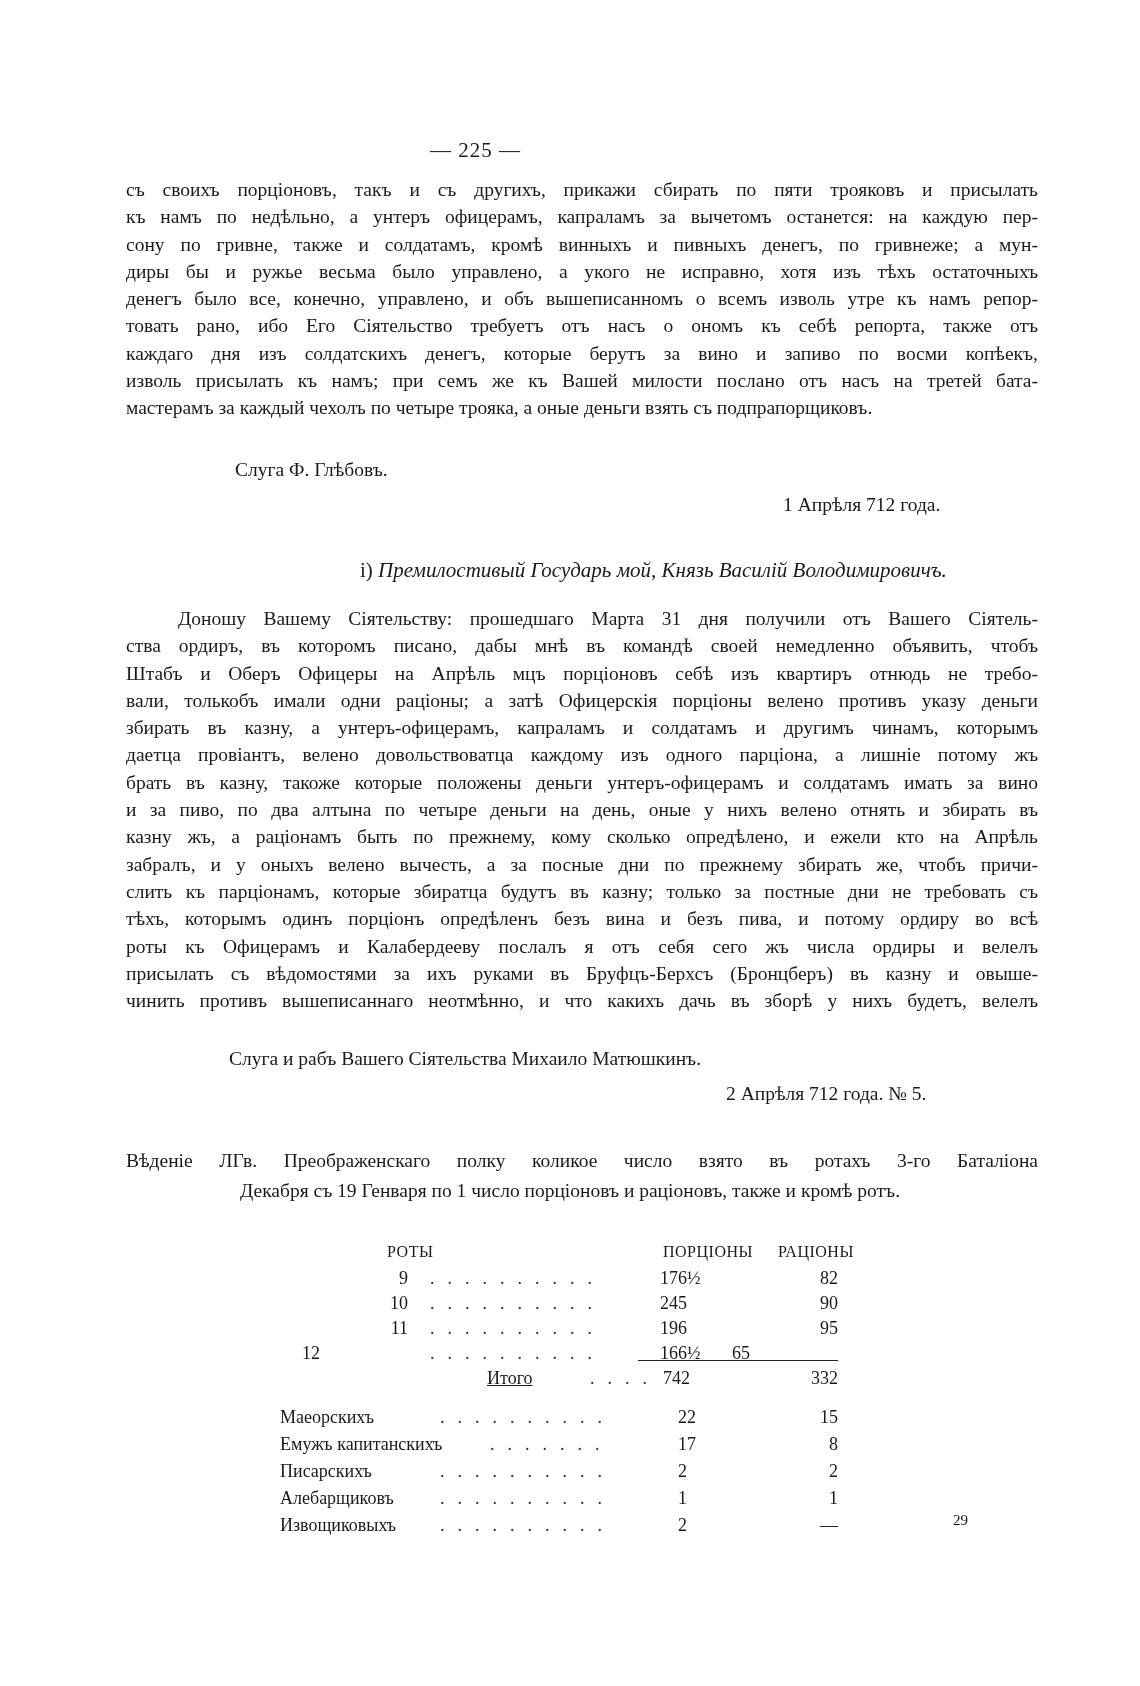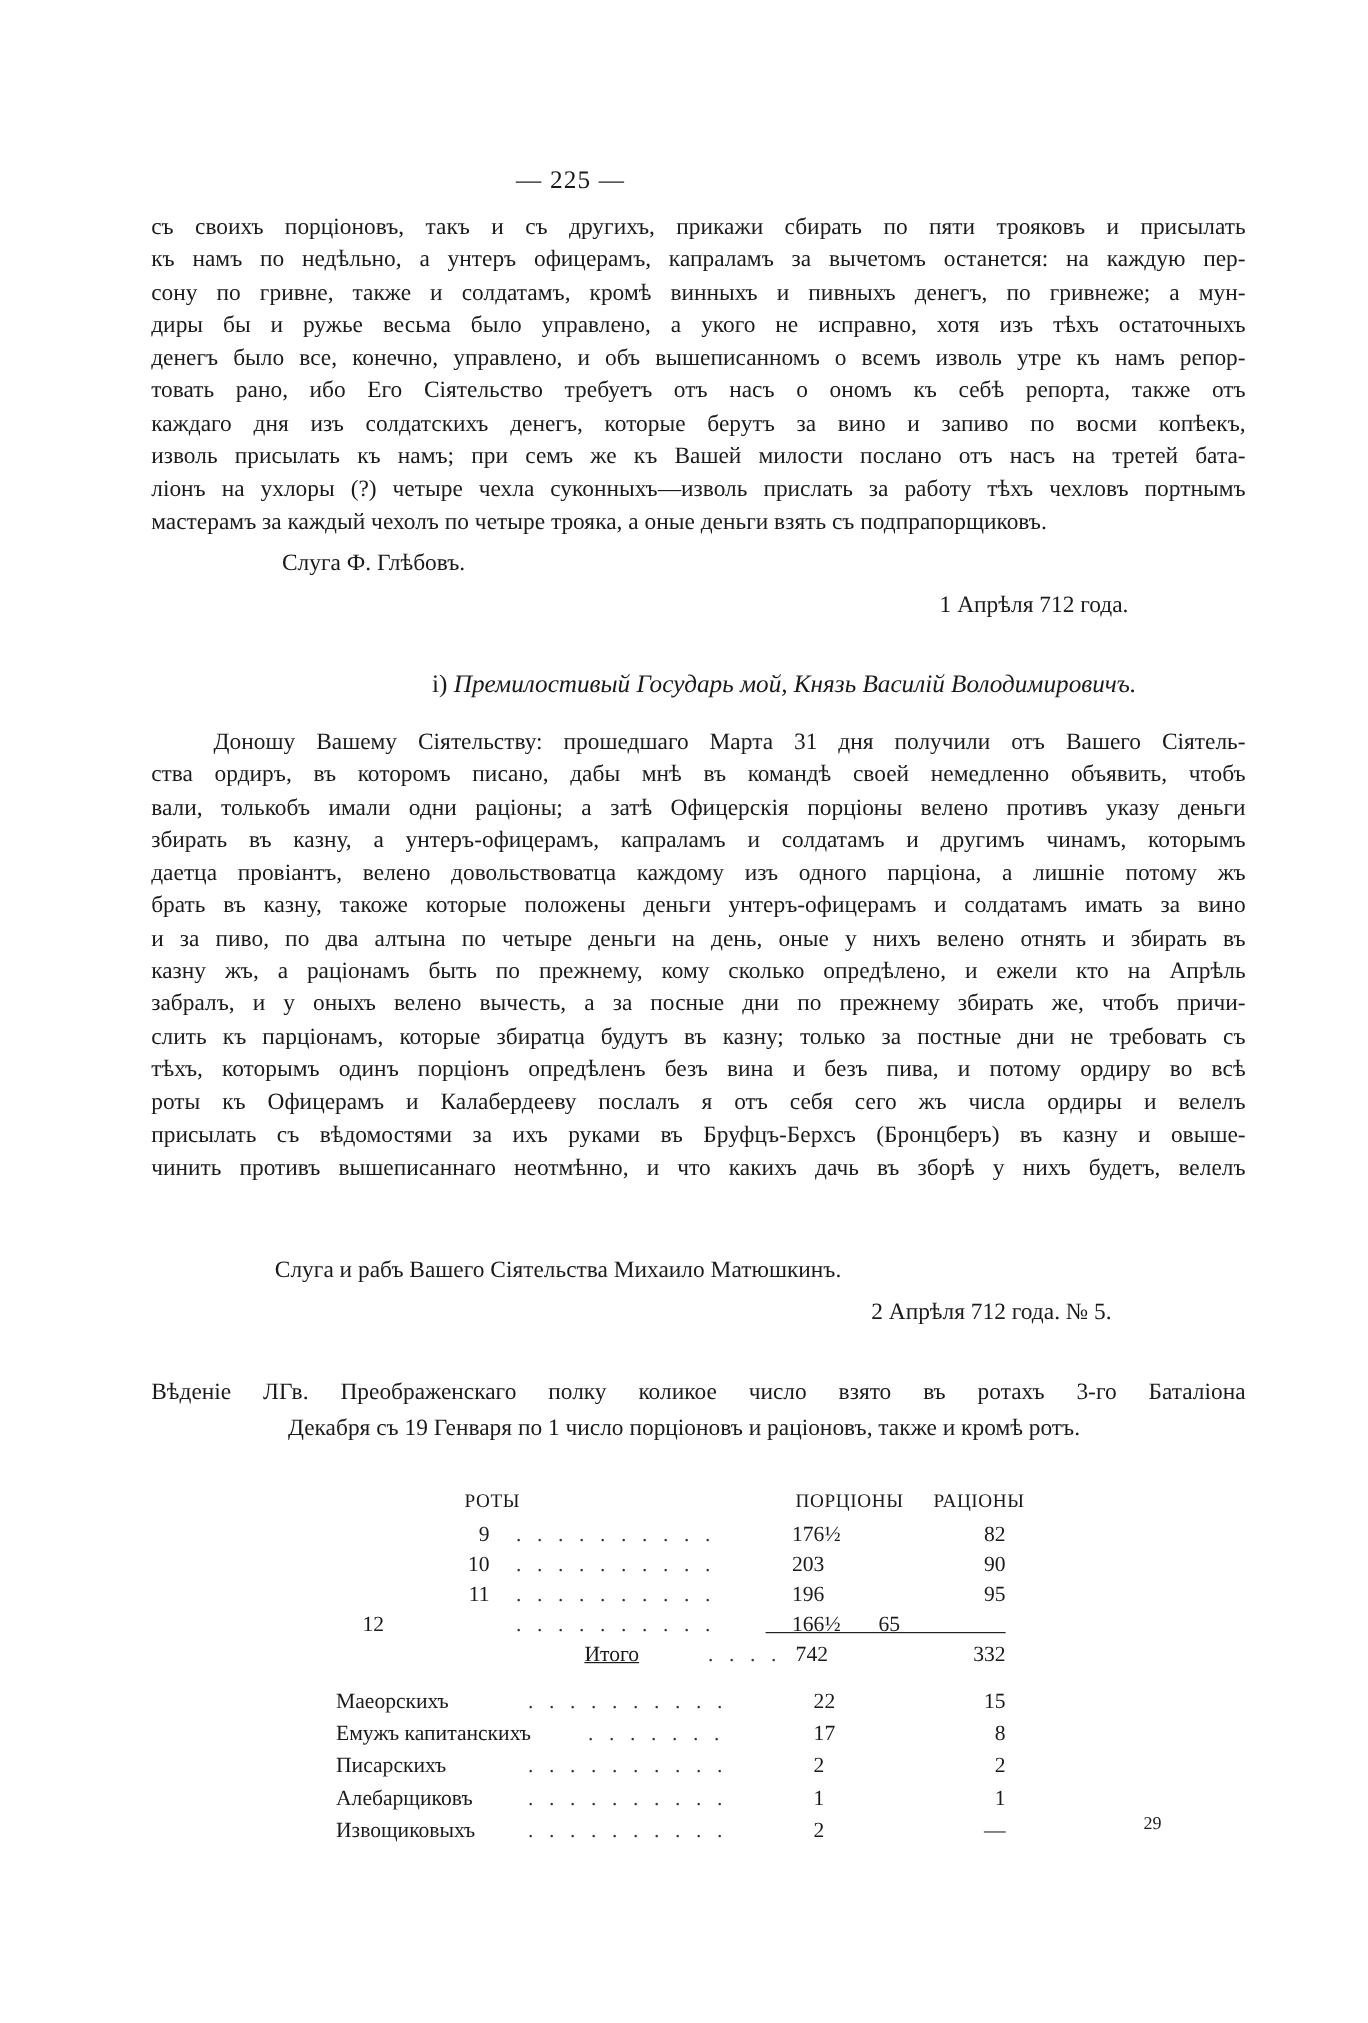--- a/index.html
+++ b/index.html
@@ -46,34 +46,34 @@
 
   <div class="textblock" style="top:176px;">
     <span class="line">съ своихъ порціоновъ, такъ и съ другихъ, прикажи сбирать по пяти трояковъ и присылать</span>
     <span class="line">къ намъ по недѣльно, а унтеръ офицерамъ, капраламъ за вычетомъ останется: на каждую пер-</span>
     <span class="line">сону по гривне, также и солдатамъ, кромѣ винныхъ и пивныхъ денегъ, по гривнеже; а мун-</span>
     <span class="line">диры бы и ружье весьма было управлено, а укого не исправно, хотя изъ тѣхъ остаточныхъ</span>
     <span class="line">денегъ было все, конечно, управлено, и объ вышеписанномъ о всемъ изволь утре къ намъ репор-</span>
     <span class="line">товать рано, ибо Его Сіятельство требуетъ отъ насъ о ономъ къ себѣ репорта, также отъ</span>
     <span class="line">каждаго дня изъ солдатскихъ денегъ, которые берутъ за вино и запиво по восми копѣекъ,</span>
     <span class="line">изволь присылать къ намъ; при семъ же къ Вашей милости послано отъ насъ на третей бата-</span>
-    <span class="line">ліонъ на ухлоры (?) четыре чехла суконныхъ—изволь прислать за работу тѣхъ чехловъ портнымъ</span>
     <span class="line last">мастерамъ за каждый чехолъ по четыре трояка, а оные деньги взять съ подпрапорщиковъ.</span>
   </div>
   <div class="sig" style="left:235px; top:459px;">Слуга Ф. Глѣбовъ.</div>
   <div class="date" style="left:783px; top:494px;">1 Апрѣля 712 года.</div>
 
   <div class="heading">
     <span>і)</span>
     <span class="it">Премилостивый Государь мой, Князь Василій Володимировичъ.</span>
   </div>
 
   <div class="textblock" style="top:605px;">
     <span class="line indent">Доношу Вашему Сіятельству: прошедшаго Марта 31 дня получили отъ Вашего Сіятель-</span>
     <span class="line">ства ордиръ, въ которомъ писано, дабы мнѣ въ командѣ своей немедленно объявить, чтобъ</span>
+    <span class="line">Штабъ и Оберъ Офицеры на Апрѣль мцъ порціоновъ себѣ изъ квартиръ отнюдь не требо-</span>
     <span class="line">вали, толькобъ имали одни раціоны; а затѣ Офицерскія порціоны велено противъ указу деньги</span>
     <span class="line">збирать въ казну, а унтеръ-офицерамъ, капраламъ и солдатамъ и другимъ чинамъ, которымъ</span>
     <span class="line">даетца провіантъ, велено довольствоватца каждому изъ одного парціона, а лишніе потому жъ</span>
     <span class="line">брать въ казну, такоже которые положены деньги унтеръ-офицерамъ и солдатамъ имать за вино</span>
     <span class="line">и за пиво, по два алтына по четыре деньги на день, оные у нихъ велено отнять и збирать въ</span>
     <span class="line">казну жъ, а раціонамъ быть по прежнему, кому сколько опредѣлено, и ежели кто на Апрѣль</span>
     <span class="line">забралъ, и у оныхъ велено вычесть, а за посные дни по прежнему збирать же, чтобъ причи-</span>
     <span class="line">слить къ парціонамъ, которые збиратца будутъ въ казну; только за постные дни не требовать съ</span>
     <span class="line">тѣхъ, которымъ одинъ порціонъ опредѣленъ безъ вина и безъ пива, и потому ордиру во всѣ</span>
     <span class="line">роты къ Офицерамъ и Калабердееву послалъ я отъ себя сего жъ числа ордиры и велелъ</span>
@@ -93,21 +93,21 @@
   <div id="company-rows">
       <div class="row" style="top: 1268px; left: 0px; width: 1140px;">
         <span class="label" style="left: auto; right: 732px;">9</span>
         <span class="dots" style="left: 430px;">..........</span>
         <span class="v1" style="left: 660px;">176½</span>
         <span class="v2" style="right: 302px;">82</span>
       </div>
       <div class="row" style="top: 1293px; left: 0px; width: 1140px;">
         <span class="label" style="left: auto; right: 732px;">10</span>
         <span class="dots" style="left: 430px;">..........</span>
-        <span class="v1" style="left: 660px;">203</span>
+        <span class="v1" style="left: 660px;">245</span>
         <span class="v2" style="right: 302px;">90</span>
       </div>
       <div class="row" style="top: 1318px; left: 0px; width: 1140px;">
         <span class="label" style="left: auto; right: 732px;">11</span>
         <span class="dots" style="left: 430px;">..........</span>
         <span class="v1" style="left: 660px;">196</span>
         <span class="v2" style="right: 302px;">95</span>
       </div>
       <div class="row" style="top: 1343px; left: 0px; width: 1052px;">
         <span class="label" style="left: auto; right: 732px;">12</span>

